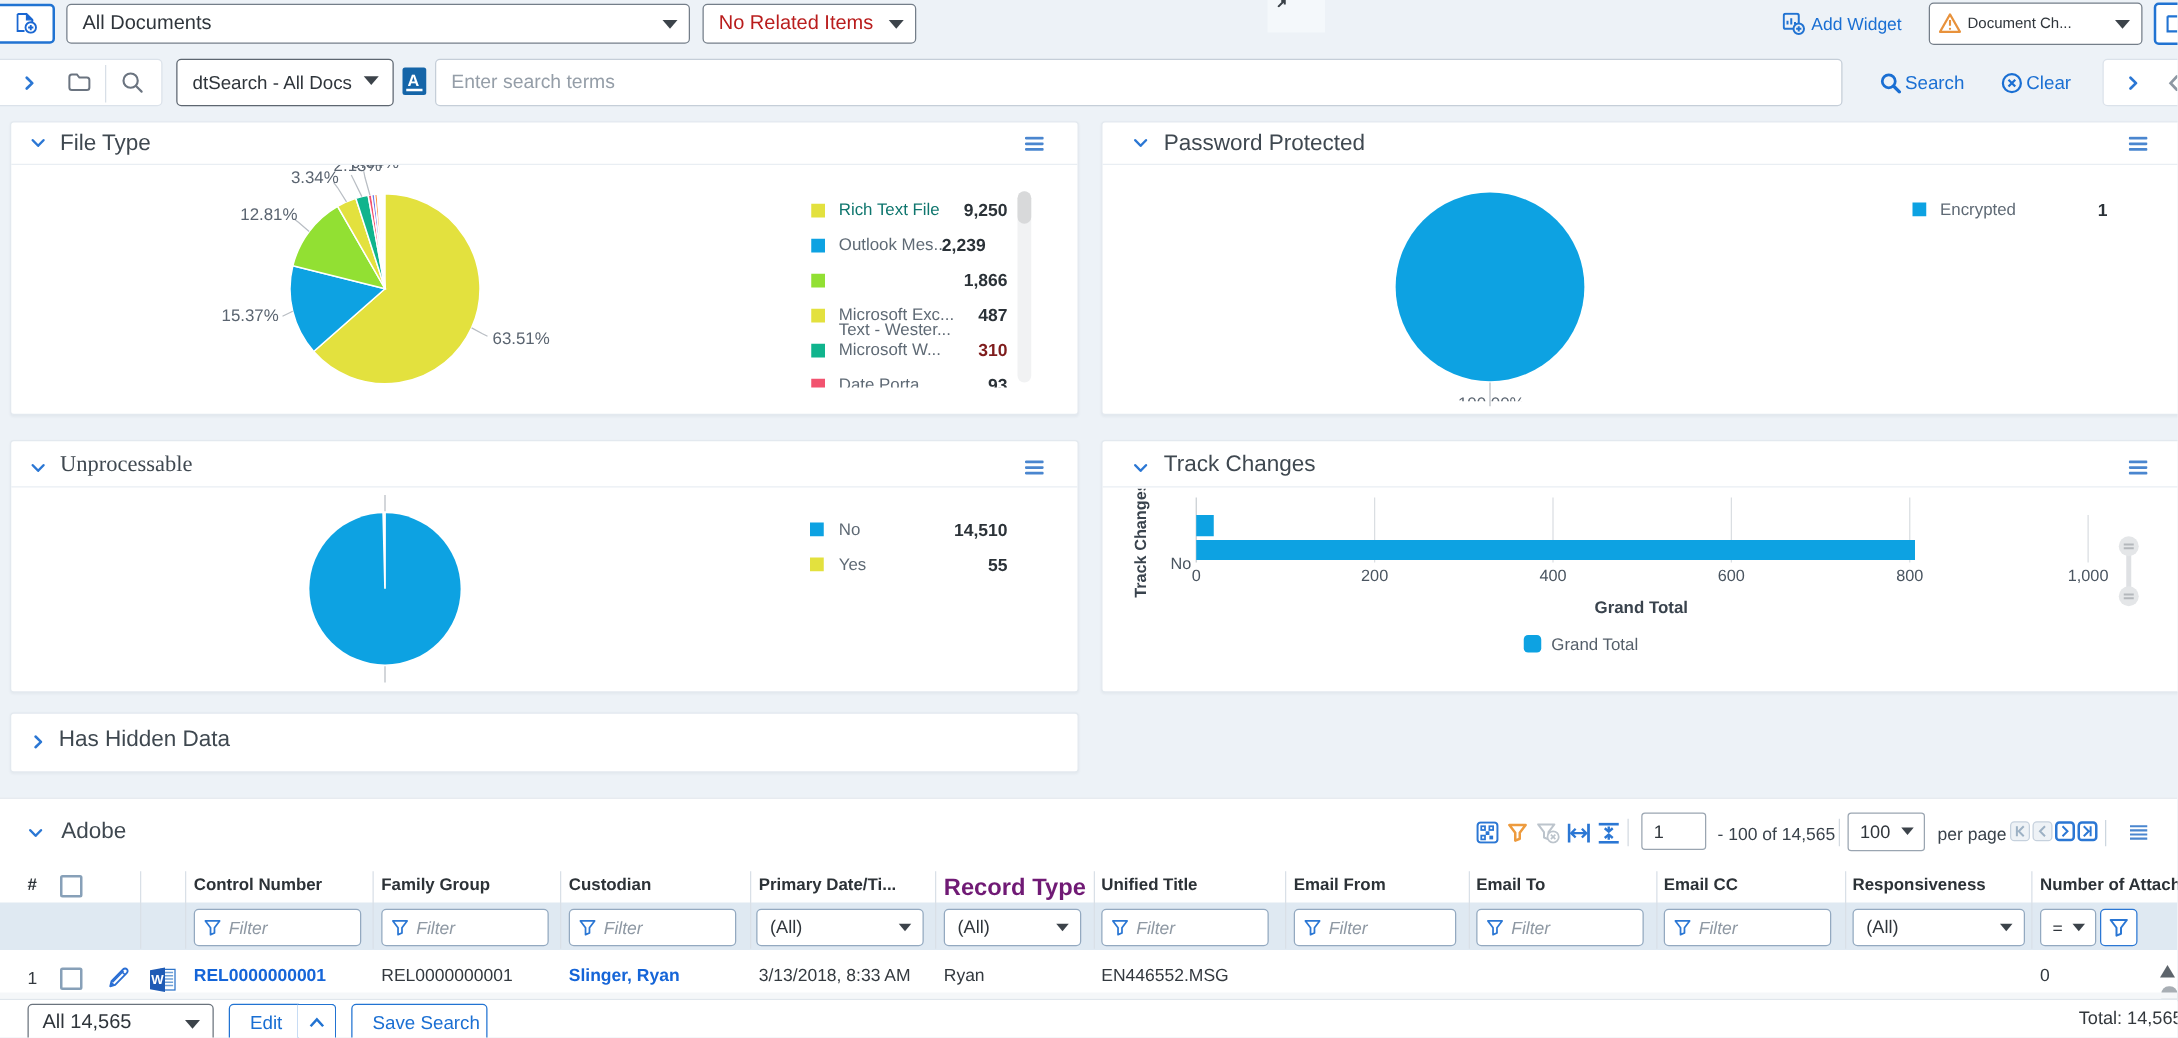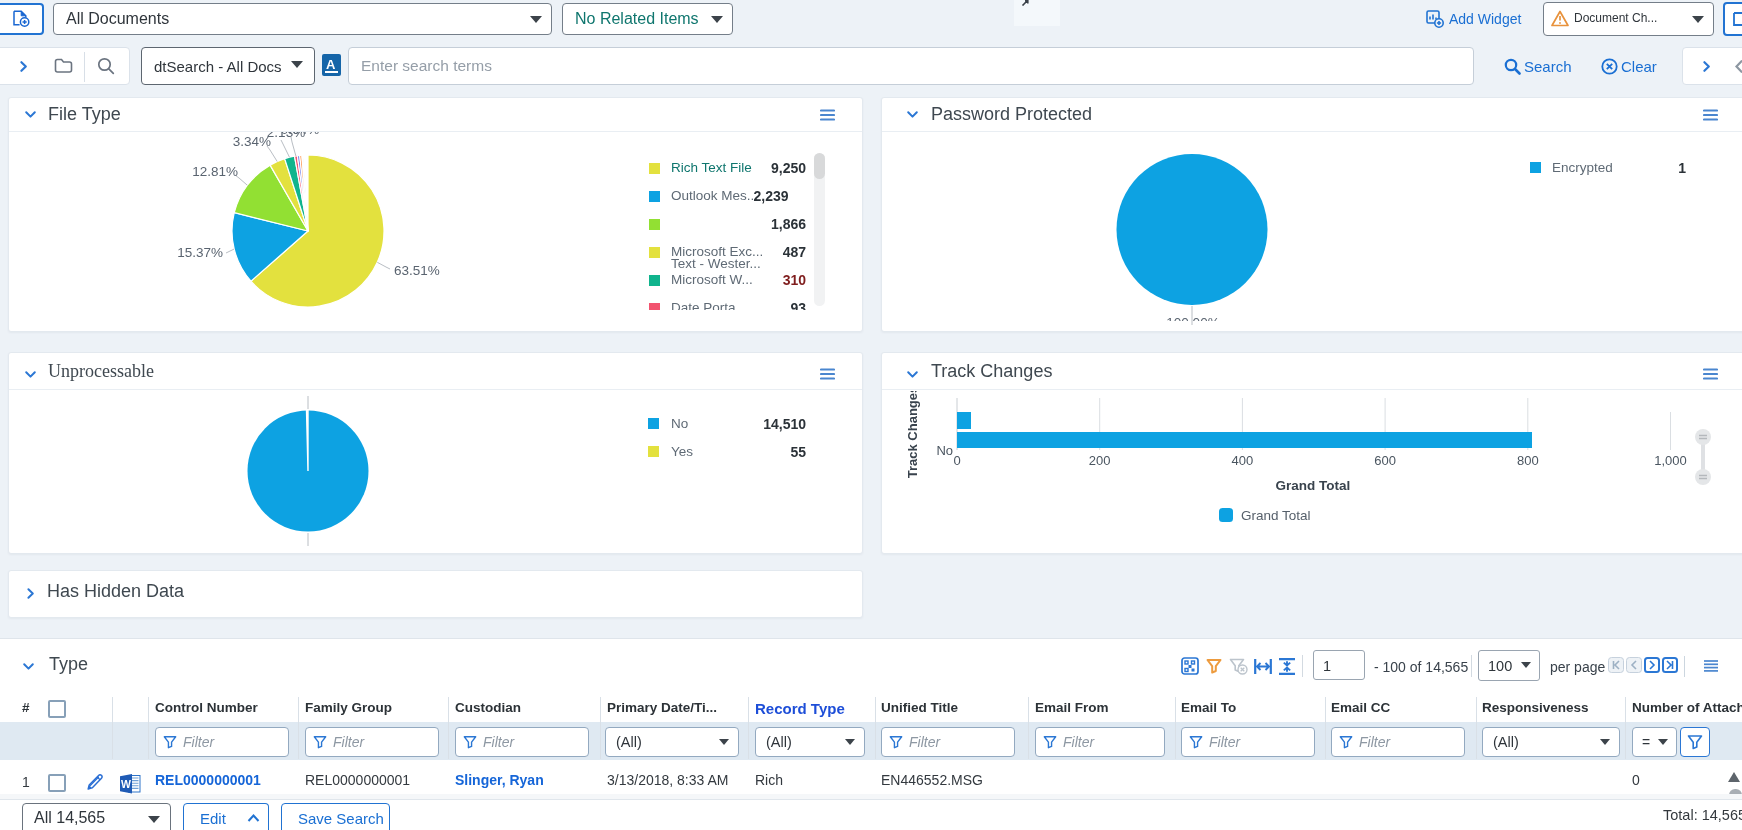--- a/index.html
+++ b/index.html
@@ -19,21 +19,21 @@
     <path d="M1 1.2 h7.2 l4.6 4.6 v1.8" fill="none" stroke="#1a67d2" stroke-width="1.5"></path>
     <path d="M8.2 1.2 v4.6 h4.6 Z" fill="#1a67d2" stroke="#1a67d2" stroke-width="1"></path>
     <path d="M1 1.2 v13.6 h5.6" fill="none" stroke="#1a67d2" stroke-width="1.5"></path>
     <circle cx="11.6" cy="12" r="4.2" fill="#fff" stroke="#1a67d2" stroke-width="1.5"></circle>
     <path d="M11.6 9.9 v4.2 M9.5 12 h4.2" stroke="#1a67d2" stroke-width="1.5"></path>
   </svg>
 <div class="sel" style="left:53px;top:3px;width:499px;height:32px;"></div>
 <div class="abs" style="left:66px;top:10px;font-size:16px;color:#2f353b;">All Documents</div>
 <div class="caret" style="left:530px;top:16px;"></div>
 <div class="sel" style="left:562px;top:3px;width:171px;height:32px;"></div>
-<div class="abs" style="left:575px;top:10px;font-size:16px;color:#0f766e;">No Related Items</div>
+<div class="abs" style="left:575px;top:10px;font-size:16px;color:#b91c1c;">No Related Items</div>
 <div class="caret" style="left:711px;top:16px;"></div>
 <div class="abs" style="left:1014px;top:0;width:46px;height:26px;background:#f4f8fb;"></div>
 <svg class="abs" style="left:1021px;top:0" width="9" height="6" viewBox="0 0 9 6">
     <path d="M1.5 5.5 L6 1 M4 0.8 h2.8 v2.8" stroke="#3a4148" stroke-width="1.6" fill="none"></path>
   </svg>
 <svg class="abs" style="left:1426px;top:10px" width="18" height="18" viewBox="0 0 18 18">
     <rect x="1" y="1" width="12" height="12" rx="1.5" fill="none" stroke="#2173d2" stroke-width="1.6"></rect>
     <path d="M4 9.5 v-3 M7 9.5 v-5 M10 9.5 v-2" stroke="#2173d2" stroke-width="1.6"></path>
     <circle cx="13" cy="13" r="4.2" fill="#edf2f7" stroke="#2173d2" stroke-width="1.6"></circle>
     <path d="M13 10.9 v4.2 M10.9 13 h4.2" stroke="#2173d2" stroke-width="1.6"></path>
@@ -241,21 +241,21 @@
 <div class="widget" style="left:8px;top:570px;width:855px;height:48px;"></div>
 <svg class="abs" style="left:24px;top:587px" width="13" height="13" viewBox="0 0 13 13">
     <path d="M4.4 2.2 L8.8 6.5 L4.4 10.8" fill="none" stroke="#2b77d4" stroke-width="2" stroke-linecap="round" stroke-linejoin="round"></path>
   </svg>
 <div class="abs" style="left:47px;top:581px;font-size:18px;color:#3f4850;">Has Hidden Data</div>
 
 <div class="abs" style="left:0;top:638px;width:1742px;height:192px;background:#fff;border-top:1px solid #dfe5eb;"></div>
 <svg class="abs" style="left:22px;top:660px" width="13" height="13" viewBox="0 0 13 13">
     <path d="M2.2 4.2 L6.5 8.6 L10.8 4.2" fill="none" stroke="#2b77d4" stroke-width="2" stroke-linecap="round" stroke-linejoin="round"></path>
   </svg>
-<div class="abs" style="left:49px;top:654px;font-size:18px;color:#3f4850;">Type</div>
+<div class="abs" style="left:49px;top:654px;font-size:18px;color:#3f4850;">Adobe</div>
 <svg class="abs" style="left:1181px;top:657px" width="18" height="18" viewBox="0 0 18 18">
     <rect x="1" y="1" width="16" height="16" rx="2.5" fill="none" stroke="#2b77d4" stroke-width="1.7"></rect>
     <rect x="4" y="4" width="3" height="3" fill="none" stroke="#2b77d4" stroke-width="1.4"></rect>
     <rect x="10.5" y="4" width="3" height="3" fill="none" stroke="#2b77d4" stroke-width="1.4"></rect>
     <rect x="7.5" y="8" width="3" height="3" fill="#2b77d4"></rect>
     <rect x="4" y="11.5" width="3" height="3" fill="none" stroke="#2b77d4" stroke-width="1.4"></rect>
     <rect x="10.5" y="11.5" width="3" height="3" fill="#2b77d4"></rect>
   </svg>
 <svg class="abs" style="left:1206px;top:658px" width="16" height="16" viewBox="0 0 16 16">
     <path d="M1.5 2 h13 L9.8 8.2 V13 L6.2 14.5 V8.2 Z" fill="none" stroke="#ed9b3e" stroke-width="2" stroke-linejoin="round"></path>
@@ -306,21 +306,21 @@
       <line x1="0" y1="7.6" x2="14" y2="7.6"></line>
       <line x1="0" y1="10.9" x2="14" y2="10.9"></line>
     </g>
   </svg>
 <div class="abs" style="left:22px;top:700px;font-size:13.5px;font-weight:bold;color:#2c3237;">#</div>
 <div class="abs" style="left:48px;top:700px;width:18px;height:18px;border:2px solid #87a0b8;border-radius:2px;background:#fff;"></div>
 <div class="abs" style="left:155px;top:700px;font-size:13.5px;font-weight:bold;color:#2c3237;white-space:nowrap;">Control Number</div>
 <div class="abs" style="left:305px;top:700px;font-size:13.5px;font-weight:bold;color:#2c3237;white-space:nowrap;">Family Group</div>
 <div class="abs" style="left:455px;top:700px;font-size:13.5px;font-weight:bold;color:#2c3237;white-space:nowrap;">Custodian</div>
 <div class="abs" style="left:607px;top:700px;font-size:13.5px;font-weight:bold;color:#2c3237;white-space:nowrap;">Primary Date/Ti...</div>
-<div class="abs" style="left:755px;top:700px;font-size:15px;font-weight:bold;color:#1d4ed8;white-space:nowrap;">Record Type</div>
+<div class="abs" style="left:755px;top:700px;font-size:19px;font-weight:bold;color:#701a75;white-space:nowrap;">Record Type</div>
 <div class="abs" style="left:881px;top:700px;font-size:13.5px;font-weight:bold;color:#2c3237;white-space:nowrap;">Unified Title</div>
 <div class="abs" style="left:1035px;top:700px;font-size:13.5px;font-weight:bold;color:#2c3237;white-space:nowrap;">Email From</div>
 <div class="abs" style="left:1181px;top:700px;font-size:13.5px;font-weight:bold;color:#2c3237;white-space:nowrap;">Email To</div>
 <div class="abs" style="left:1331px;top:700px;font-size:13.5px;font-weight:bold;color:#2c3237;white-space:nowrap;">Email CC</div>
 <div class="abs" style="left:1482px;top:700px;font-size:13.5px;font-weight:bold;color:#2c3237;white-space:nowrap;">Responsiveness</div>
 <div class="abs" style="left:1632px;top:700px;font-size:13.5px;font-weight:bold;color:#2c3237;white-space:nowrap;">Number of Attach</div>
 <div class="abs" style="left:112px;top:697px;width:1px;height:62px;background:#d9e0e7;z-index:2;"></div>
 <div class="abs" style="left:148px;top:697px;width:1px;height:62px;background:#d9e0e7;z-index:2;"></div>
 <div class="abs" style="left:298px;top:697px;width:1px;height:62px;background:#d9e0e7;z-index:2;"></div>
 <div class="abs" style="left:448px;top:697px;width:1px;height:62px;background:#d9e0e7;z-index:2;"></div>
@@ -394,21 +394,21 @@
 <svg class="abs" style="left:119px;top:773px" width="23" height="22" viewBox="0 0 23 22">
     <rect x="9.5" y="2.5" width="11.5" height="16.5" fill="#fff" stroke="#2e74c9" stroke-width="1"></rect>
     <path d="M11.5 5 h8 M11.5 7.6 h8 M11.5 10.2 h8 M11.5 12.8 h8 M11.5 15.4 h8" stroke="#6fa0d6" stroke-width="1.1"></path>
     <path d="M1 3.2 L13 1 L13 20.5 L1 18.3 Z" fill="#1f5bb5"></path>
     <text x="7" y="14.6" text-anchor="middle" font-size="10.5" font-weight="bold" fill="#fff">W</text>
   </svg>
 <div class="abs" style="left:155px;top:772px;font-size:14px;font-weight:bold;color:#1565d8;">REL0000000001</div>
 <div class="abs" style="left:305px;top:772px;font-size:14px;color:#33393f;">REL0000000001</div>
 <div class="abs" style="left:455px;top:772px;font-size:14px;font-weight:bold;color:#1565d8;">Slinger, Ryan</div>
 <div class="abs" style="left:607px;top:772px;font-size:14px;color:#33393f;">3/13/2018, 8:33 AM</div>
-<div class="abs" style="left:755px;top:772px;font-size:14px;color:#33393f;">Rich</div>
+<div class="abs" style="left:755px;top:772px;font-size:14px;color:#33393f;">Ryan</div>
 <div class="abs" style="left:881px;top:772px;font-size:14px;color:#33393f;">EN446552.MSG</div>
 <div class="abs" style="left:1632px;top:772px;font-size:14px;color:#33393f;">0</div>
 <svg class="abs" style="left:1727px;top:771px" width="14" height="12" viewBox="0 0 14 12">
     <path d="M7 1 L13 11 H1 Z" fill="#5d646b"></path>
   </svg>
 <div class="abs" style="left:1729px;top:789px;width:13px;height:12px;background:#a8aeb4;border-radius:6px 6px 0 0;"></div>
 <div class="abs" style="left:0;top:794px;width:1742px;height:5px;background:#f5f7f9;"></div>
 <div class="abs" style="left:0;top:799px;width:1742px;height:31px;background:#fff;border-top:1px solid #e0e6ec;"></div>
 <div class="abs" style="left:22px;top:803px;width:149px;height:31px;background:#fff;border:1px solid #6a737d;border-radius:4px;"></div>
 <div class="abs" style="left:34px;top:809px;font-size:16px;color:#2f353b;">All 14,565</div>

